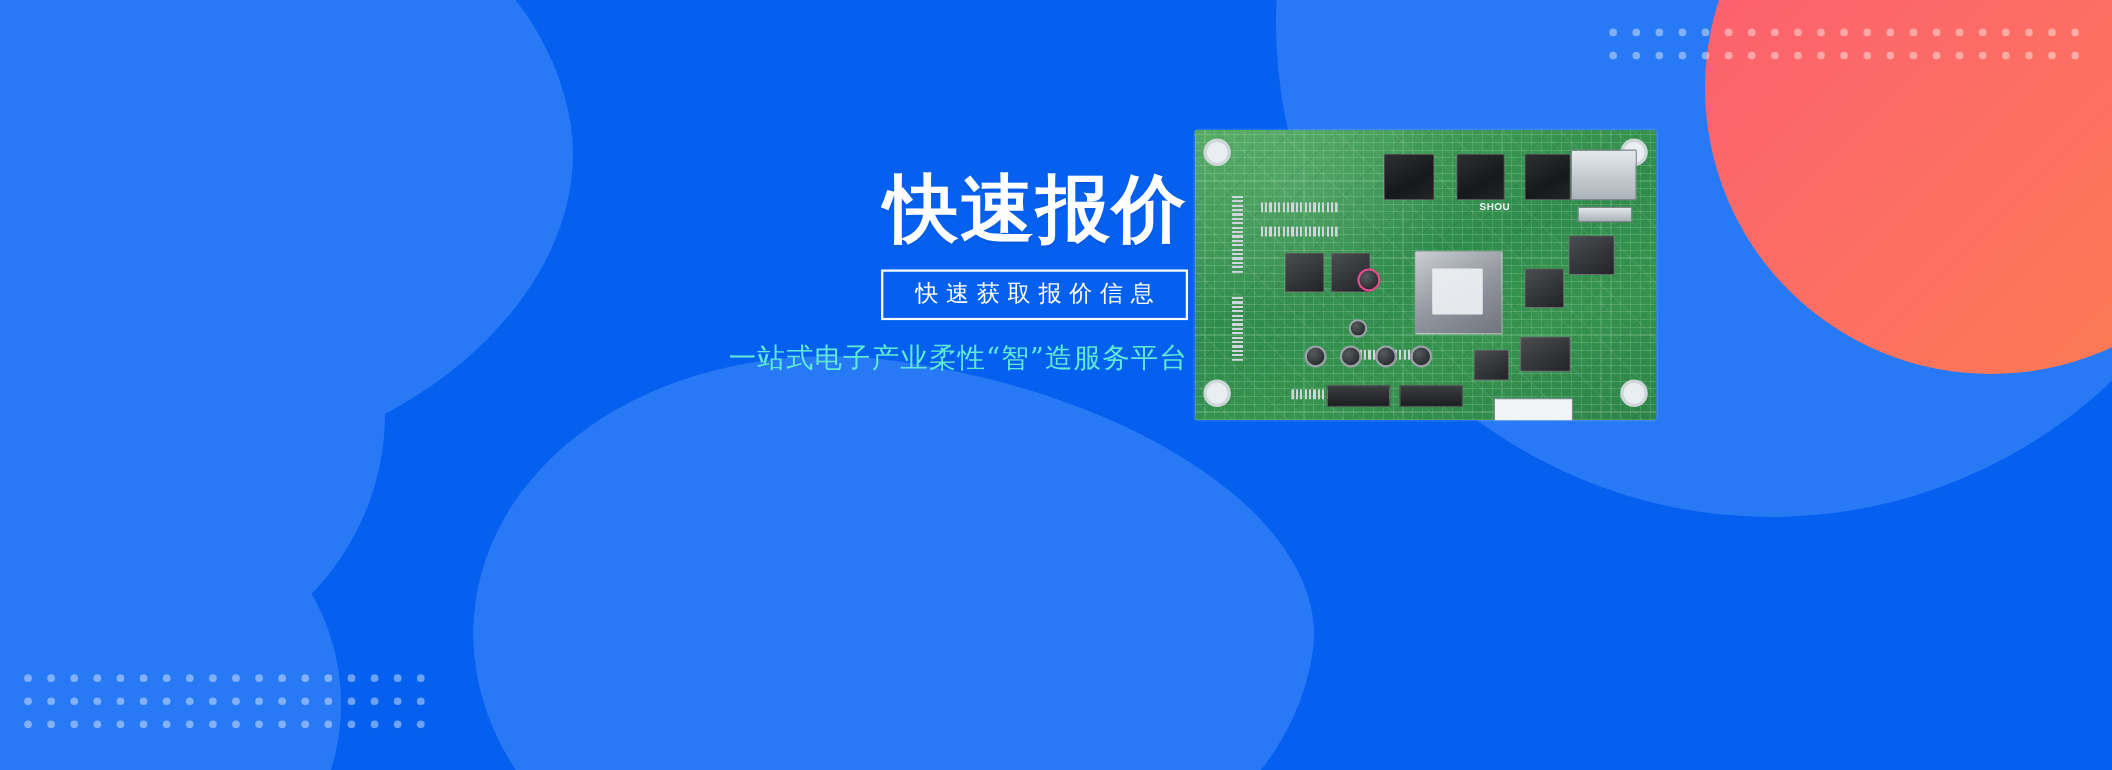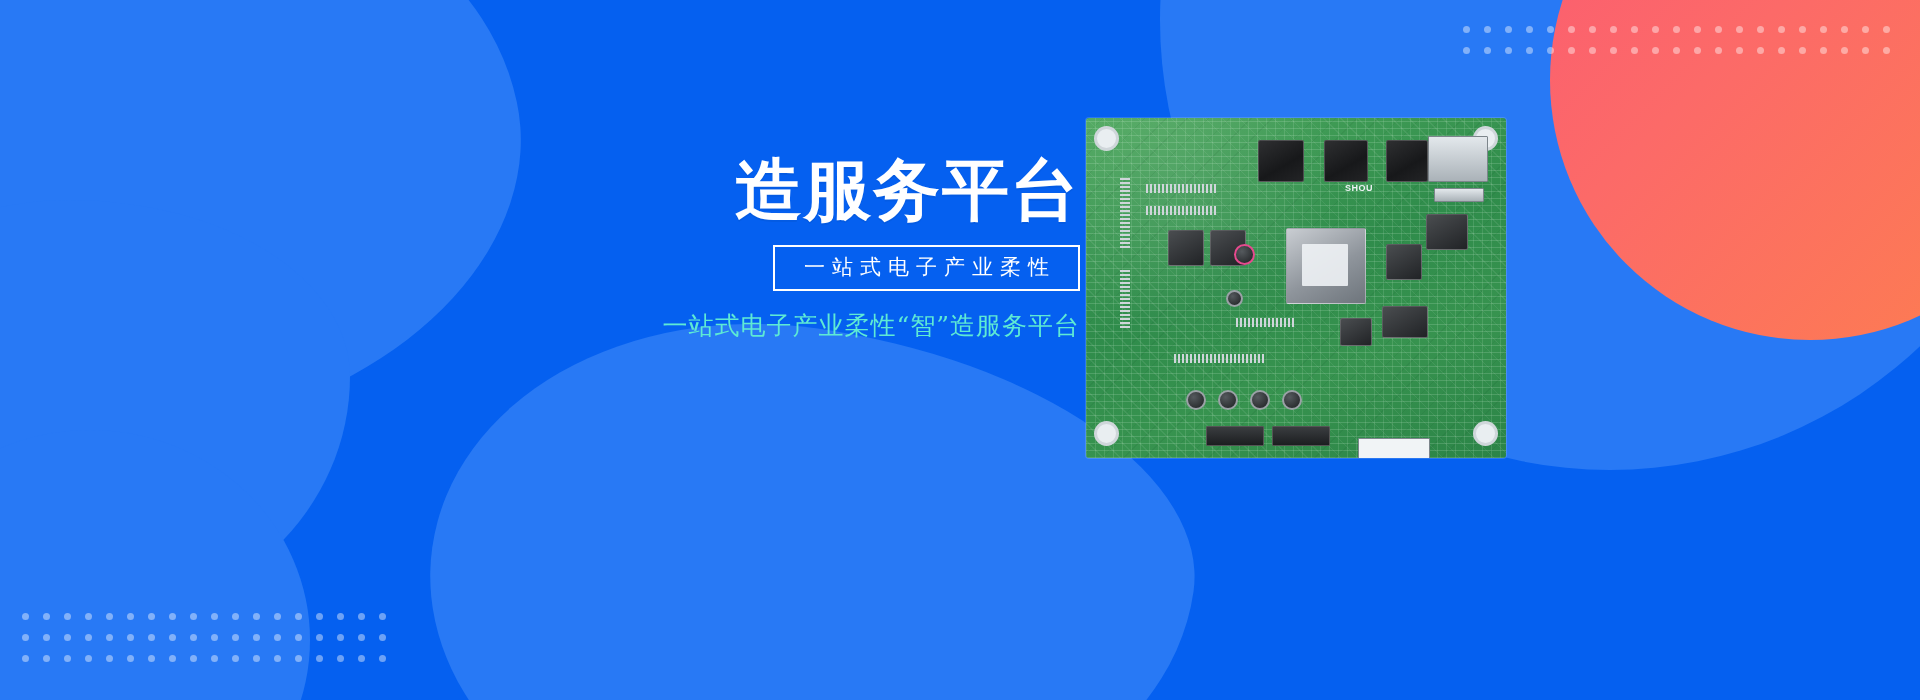--- a/index.html
+++ b/index.html
@@ -45,21 +45,21 @@
   }
 
   
   .dots{position:absolute;display:grid;gap:14px;}
   .dots span{display:block;width:7px;height:7px;border-radius:50%;background:#ffffff;opacity:.42;}
   .dots-topright{right:30px;top:26px;grid-template-columns:repeat(21,1fr);}
   .dots-bottomleft{left:22px;bottom:38px;grid-template-columns:repeat(18,1fr);}
 
   
   .pcb-wrap{
-    position:absolute;left:1086px;top:118px;width:420px;height:340px;
+    position:absolute;left:1086px;top:118px;width:420px;height:264px;
   }
   .pcb{
     position:absolute;inset:0;border-radius:3px;overflow:hidden;
     background:
       radial-gradient(circle at 22% 18%, rgba(255,255,255,.10), transparent 38%),
       linear-gradient(160deg,#4fa85f 0%,#3f9b55 18%,#2f8c4b 45%,#37934f 70%,#2b8447 100%);
     box-shadow:0 0 0 1px rgba(255,255,255,.15);
   }
   
   .pcb-traces{
@@ -287,23 +287,23 @@
       <div class="cap" style="left:196px;bottom:48px;width:16px;height:16px;"></div>
 
       <div class="shou" style="left:256px;top:66px;width:34px;">SHOU</div>
     </div>
   </div>
 
   <div class="text-block">
 
 
     <div class="headline">
-      <div class="l2">造服务平台</div>
+      <div class="l2">快速报价</div>
     </div>
 
     <div class="cta-box">
-      <span>一站式电子产业柔性</span>
+      <span>快速获取报价信息</span>
     </div>
 
     <div class="subtitle">一站式电子产业柔性“智”造服务平台</div>
   </div>
 
 </div>
 
 </body></html>

